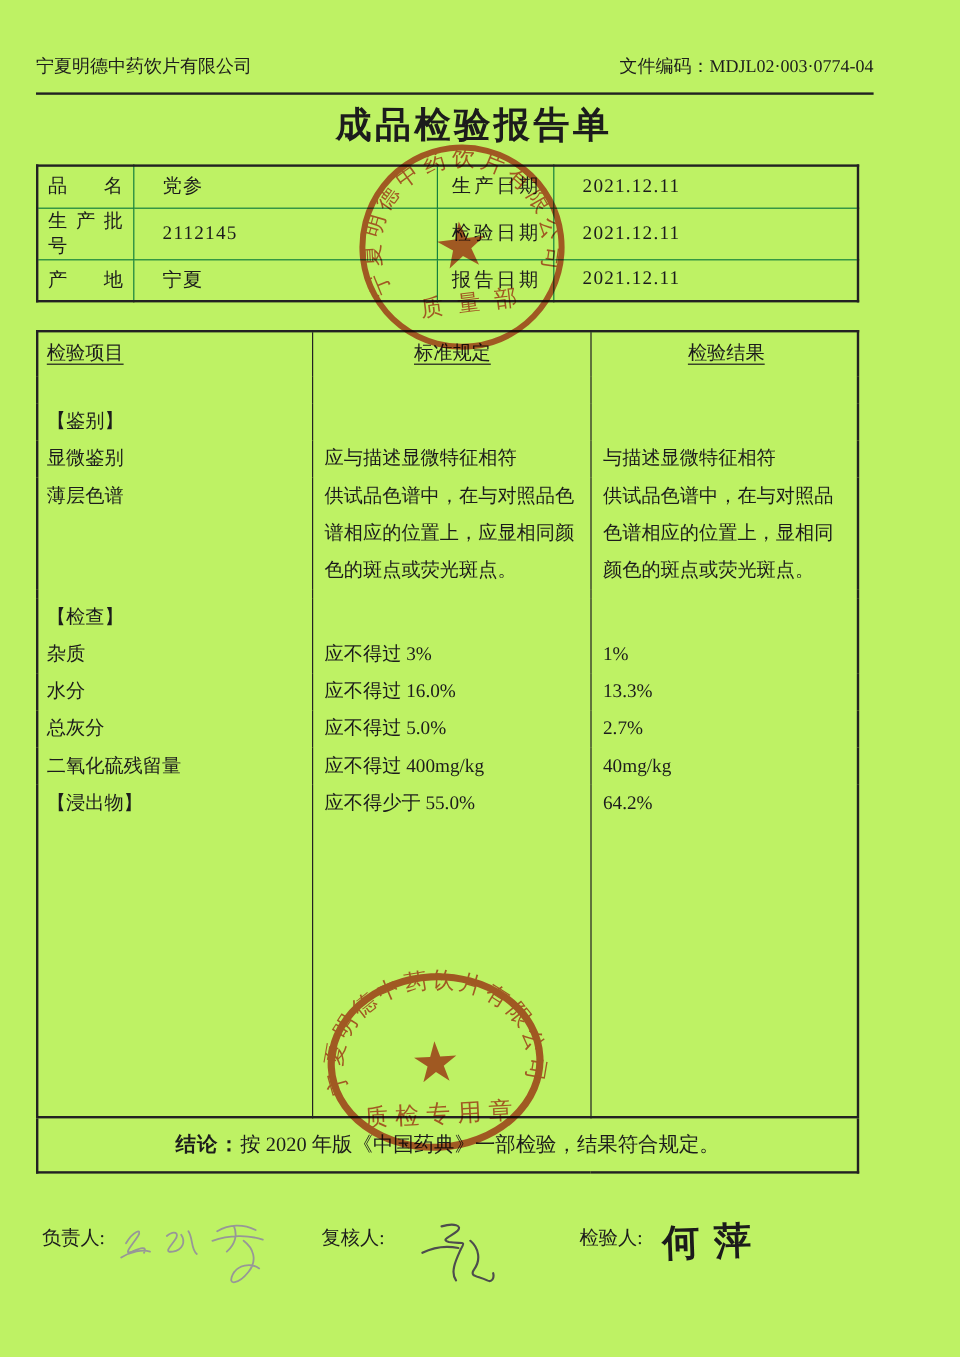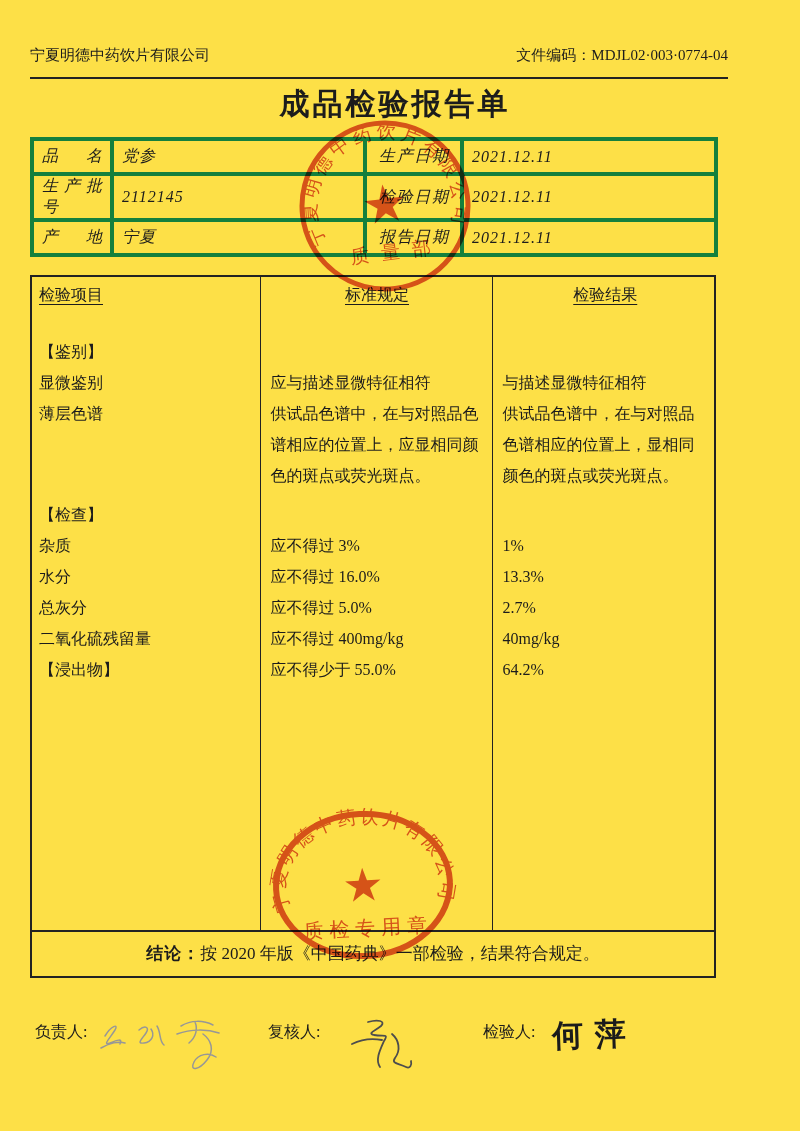--- a/index.html
+++ b/index.html
@@ -1,43 +1,43 @@
 <!DOCTYPE html>
 <html><head>
 <meta charset="utf-8">
 <style>
   * { margin:0; padding:0; box-sizing:border-box; }
   html,body { background:#ffffff; }
   .page {
     position:relative; width:800px; height:1131px; margin:0 auto;
-    background:#fde047; color:#1c1c1c;
+    background:#bef264; color:#1c1c1c;
     font-family:"Liberation Serif","DejaVu Serif",serif;
     overflow:hidden;
   }
   
   .doc-header {
     position:absolute; top:46px; left:30px; width:698px;
     display:flex; justify-content:space-between; align-items:flex-end;
     font-size:15px; padding-bottom:12px; border-bottom:2px solid #222;
   }
   
   .doc-title {
     position:absolute; top:84px; left:0; width:790px; text-align:center;
     font-size:30px; font-weight:bold; letter-spacing:3px;
   }
   
   table { border-collapse:collapse; table-layout:fixed; }
   .info-table {
     position:absolute; top:137px; left:30px; width:684px;
     font-size:16px; border:2px solid #222;
   }
-  .info-table td { border:4px solid #15803d; padding:0 8px; overflow:hidden;font-style:italic; }
+  .info-table td { border:1px solid #15803d; padding:0 8px; overflow:hidden; }
   .info-table td.jlbl { text-align:justify; text-align-last:justify; }
   .info-table td.dlbl { padding:0 12px; text-align:justify; text-align-last:justify; }
-  .info-table td.val { padding-left:8px; letter-spacing:1px; }
+  .info-table td.val { padding-left:24px; letter-spacing:1px; }
   .main-table {
     position:absolute; top:275px; left:30px; width:684px;
     font-size:16px; border:2px solid #222;
   }
   .main-table td { vertical-align:top; line-height:31px; overflow:hidden; }
   .main-table td.c1 { border-right:1px solid #222; padding-left:7px; }
   .main-table td.c2 { border-right:1px solid #222; padding-left:10px; padding-right:8px;margin-left:36px; }
   .main-table td.c3 { padding-left:10px; padding-right:6px; }
   .main-table tr.hdr td { line-height:36px;font-family:Liberation Serif, serif; }
   .main-table tr.hdr .col-title { text-decoration:underline; text-underline-offset:4px; }

